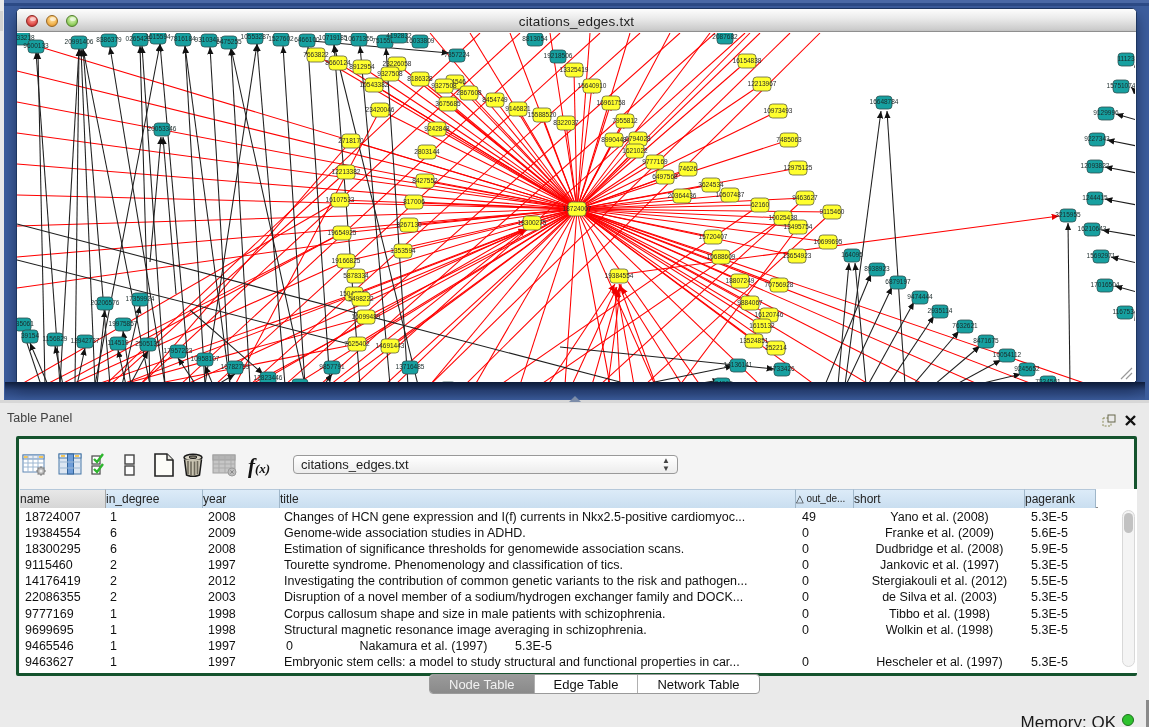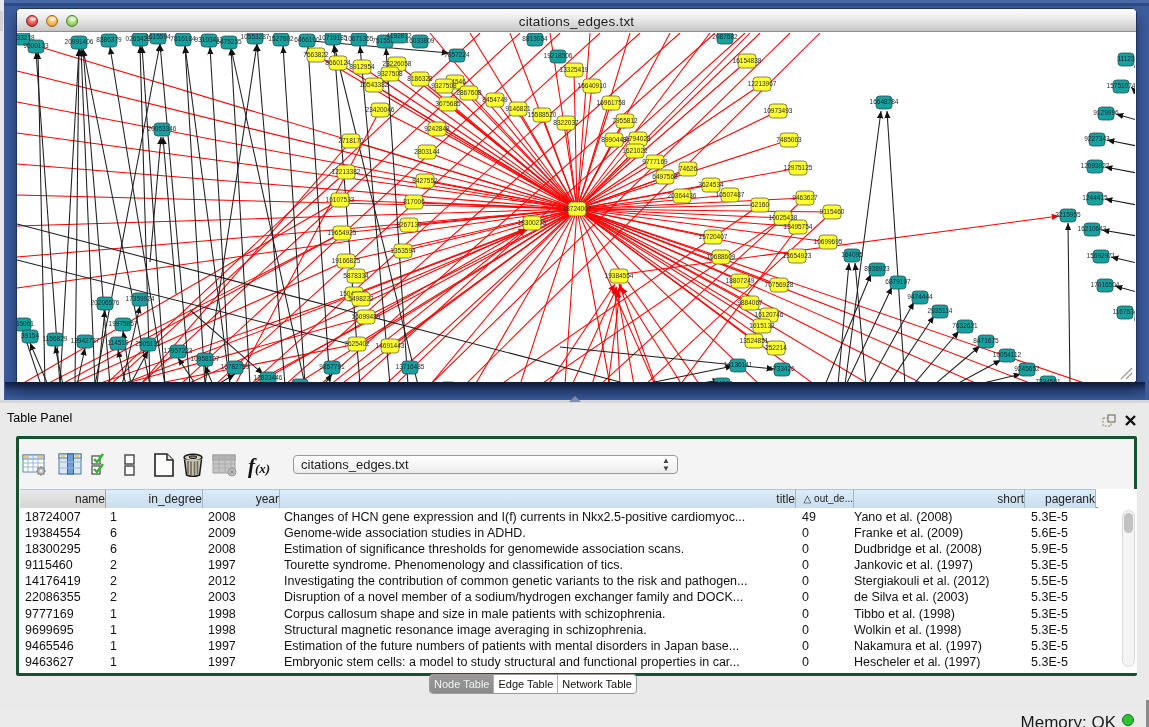--- a/index.html
+++ b/index.html
@@ -12,44 +12,44 @@
 #tbar{position:absolute;left:0;top:0;width:100%;height:22.5px;border-radius:4px 4px 0 0;background:linear-gradient(#fdfdfd,#e9e9e9 45%,#cccccc 92%,#c2c2c2);border-bottom:1px solid #8f8f8f}
 #tbar .title{position:absolute;left:0;right:0;top:4.5px;text-align:center;font-size:13.5px;font-weight:400;color:#1e1e1e;letter-spacing:.2px}
 .tl{position:absolute;top:5.5px;width:12px;height:12px;border-radius:50%;}
 .tl:after{content:"";position:absolute;left:2.5px;top:1px;width:6px;height:4px;border-radius:50%;background:rgba(255,255,255,.55)}
 .tl.r{left:9px;background:radial-gradient(circle at 50% 35%,#f9a8a3,#e8625c 48%,#c93434 78%,#ad2a28);border:1px solid #8e2321}
 .tl.o{left:29px;background:radial-gradient(circle at 50% 35%,#fde3a9,#f5bd5e 48%,#e39d38 78%,#cd8a2d);border:1px solid #996722}
 .tl.g{left:49px;background:radial-gradient(circle at 50% 35%,#ddf3c4,#a8db77 48%,#7cc04b 78%,#66a93c);border:1px solid #527e2e}
 #view{position:absolute;left:0px;top:23.5px;width:1118px;height:349px;background:#fff;overflow:hidden}
 #grip{position:absolute;right:2px;bottom:2px;width:14px;height:14px}
 #panel{position:absolute;left:0;top:403px;width:1149px;height:324px;background:#eaeaea}
-#panel .ptitle{position:absolute;left:7px;top:8px;font-size:12.5px;color:#000000}
+#panel .ptitle{position:absolute;left:7px;top:8px;font-size:12.5px;color:#404040}
 .picon{position:absolute;top:11px}
 #pclose{right:12px;width:13px;height:13px}
 #pfloat{right:33px;width:14px;height:14px}
 #holder{position:absolute;left:16px;top:33px;width:1121px;height:240px;background:#f4f4f4;border:3px solid #14532d;border-radius:2px}
 .tbi{position:absolute;top:14px}
 .fx{position:absolute;left:229px;top:15px;font-size:17px;color:#111;font-family:"Liberation Serif",serif}
 .fx i{font-size:21px;font-weight:700;font-style:italic}
 .fx span{font-style:italic;font-weight:700;font-size:13px}
 #combo{position:absolute;left:274px;top:16px;width:385px;height:19px;background:linear-gradient(#ffffff,#ececec);border:1px solid #999;border-radius:4px;font-size:13px;color:#222;line-height:17px;padding-left:7px}
 #combo .arr{position:absolute;right:7px;top:1px;font-size:8px;color:#444;line-height:8px;letter-spacing:0}
 #tbl{position:absolute;left:1px;top:50px;width:1117px;height:184px;background:#fff;overflow:hidden;font-size:12.5px}
 #thead{position:absolute;left:0;top:0;width:1078px;height:19px;display:flex;border-bottom:1px solid #8a8a8a}
-#thead div{background:linear-gradient(#dcebf8,#c9def0);border-right:1px solid #9fb6c9;border-top:1px solid #b5c8da;text-align:right;font-size:12px;color:#222;line-height:18px;height:19px;white-space:nowrap;overflow:hidden}
+#thead div{background:linear-gradient(#dcebf8,#c9def0);border-right:1px solid #9fb6c9;border-top:1px solid #b5c8da;text-align:left;font-size:12px;color:#222;line-height:18px;height:19px;white-space:nowrap;overflow:hidden}
 #thead .h0{background:linear-gradient(#e8e8e8,#d6d6d6);border-right:1px solid #a5a5a5;width:86px}
 #thead .h1{width:97px}#thead .h2{width:77px}#thead .h3{width:516px}#thead .h4{width:58px;font-size:10px}#thead .h5{width:171px}#thead .h6{width:71px}
 .trow{display:flex;height:16.1px;line-height:16px;color:#111;white-space:nowrap}
 .trow div{overflow:hidden}
-.c0{width:86px;padding-left:5px}.c1{width:97px;padding-left:4px}.c2{width:77px;padding-left:5px}.c3{width:516px;padding-left:4px}.c4{width:58px;padding-left:6px}.c5{width:171px;}.c6{width:71px;padding-left:6px}
+.c0{width:86px;padding-left:5px}.c1{width:97px;padding-left:4px}.c2{width:77px;padding-left:5px}.c3{width:516px;padding-left:4px}.c4{width:58px;padding-left:6px}.c5{width:171px;text-align:center}.c6{width:71px;padding-left:6px}
 #rows{position:absolute;left:0;top:20px;width:1100px}
 #vsb{position:absolute;right:2px;top:21px;width:13px;height:157px;background:#f4f4f4;border:1px solid #d8d8d8;border-radius:7px}
 #vsb .th{position:absolute;left:1px;top:2px;width:9px;height:20px;background:#c2c2c2;border-radius:5px}
 #tabs{position:absolute;left:429px;top:271px;height:20px;display:flex;border:1px solid #9a9a9a;border-radius:4px;overflow:hidden;background:#fff}
-#tabs div{font-size:11px;line-height:19px;padding:0 4px;color:#111;border-right:1px solid #b0b0b0}
+#tabs div{font-size:13px;line-height:19px;padding:0 19px;color:#111;border-right:1px solid #b0b0b0}
 #tabs .sel{background:linear-gradient(#9a9a9a,#8a8a8a);color:#f2f2f2}
 #tabs div:last-child{border-right:none}
 #status{position:absolute;left:0;top:307px;width:1149px;height:17px;background:#ebebeb}
 #status .mem{position:absolute;right:33px;top:3px;font-size:17px;color:#1a1a1a}
 #status .dot{position:absolute;right:15px;top:4px;width:12px;height:12px;border-radius:50%;background:#2ec22e;border:1.2px solid #1d701d}
 #rstrip{position:absolute;right:0px;top:297px;width:3px;height:27px;background:#8a8a8a}
 #divider{position:absolute;left:0;top:400px;width:1149px;height:3px;background:#d7d7d7;z-index:6}
 #wshadow{position:absolute;left:5px;top:382px;width:1140px;height:19px;background:linear-gradient(180deg,rgba(11,24,52,.92),rgba(30,52,100,.55) 45%,rgba(61,94,158,0));z-index:4}
 #divhandle{position:absolute;left:569px;top:396px;width:12px;height:6px;background:#7d8da9;clip-path:polygon(50% 0,100% 100%,0 100%);z-index:7}
 </style></head>
@@ -982,21 +982,20 @@
             <div class="c2">1998</div>
             <div class="c3">Structural magnetic resonance image averaging in schizophrenia.</div>
             <div class="c4">0</div>
             <div class="c5">Wolkin et al. (1998)</div>
             <div class="c6">5.3E-5</div>
           </div>
 <div class="trow">
             <div class="c0">9465546</div>
             <div class="c1">1</div>
             <div class="c2">1997</div>
-            <div class="c3">Estimation of the future numbers of patients with mental disorders in Japan base...</div>
             <div class="c4">0</div>
             <div class="c5">Nakamura et al. (1997)</div>
             <div class="c6">5.3E-5</div>
           </div>
 <div class="trow">
             <div class="c0">9463627</div>
             <div class="c1">1</div>
             <div class="c2">1997</div>
             <div class="c3">Embryonic stem cells: a model to study structural and functional properties in car...</div>
             <div class="c4">0</div>

